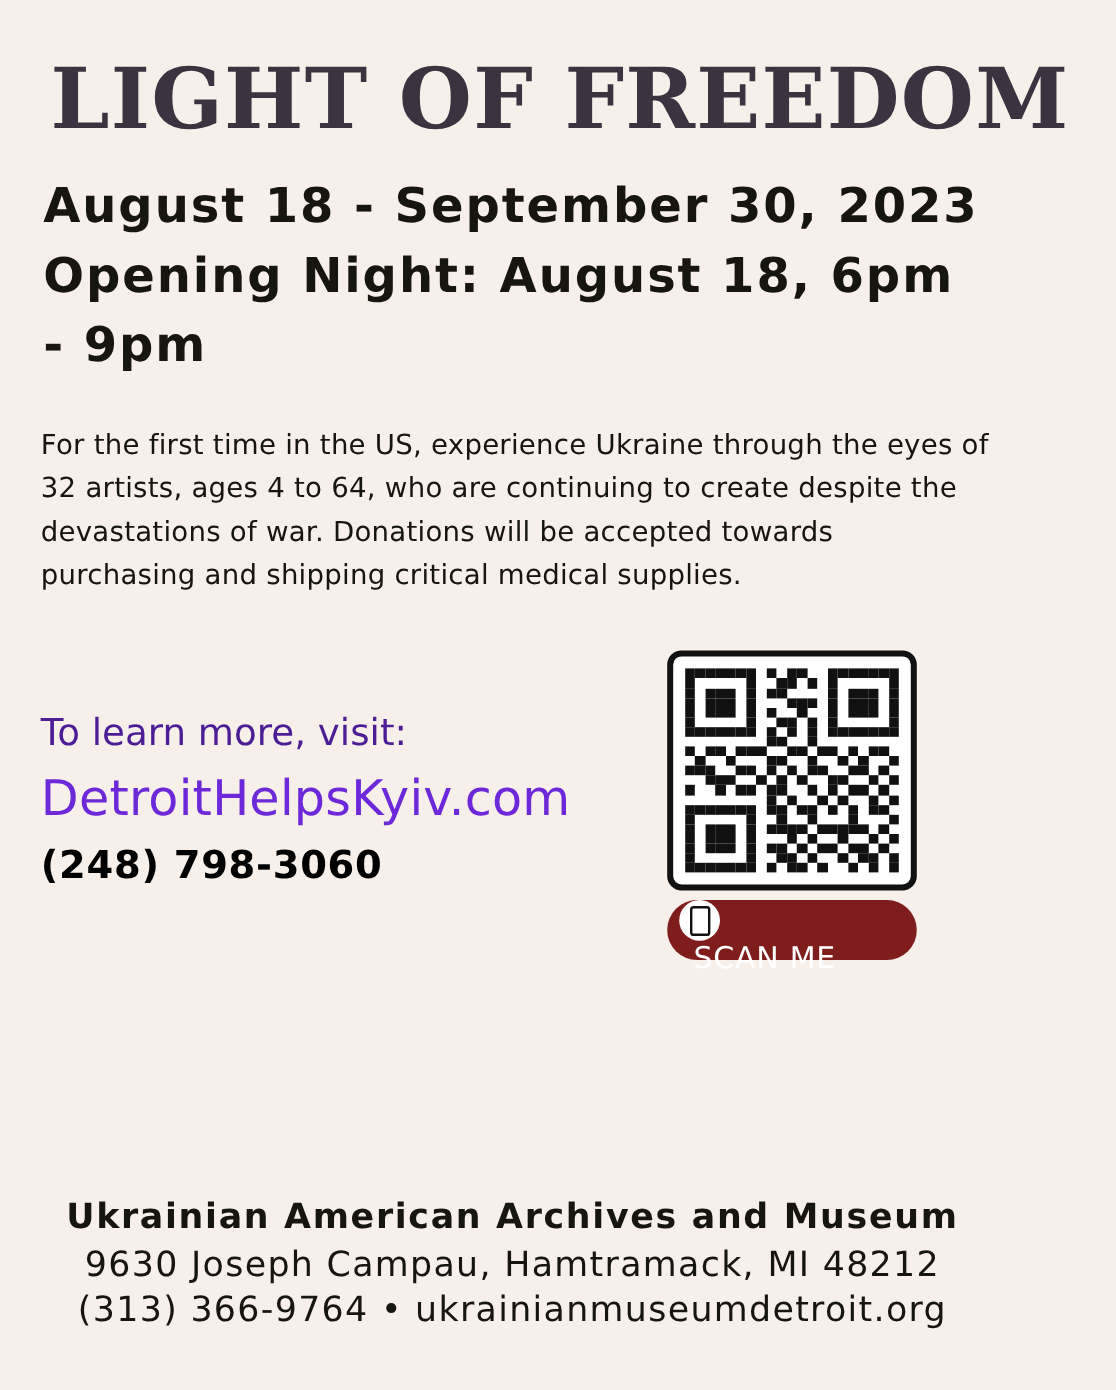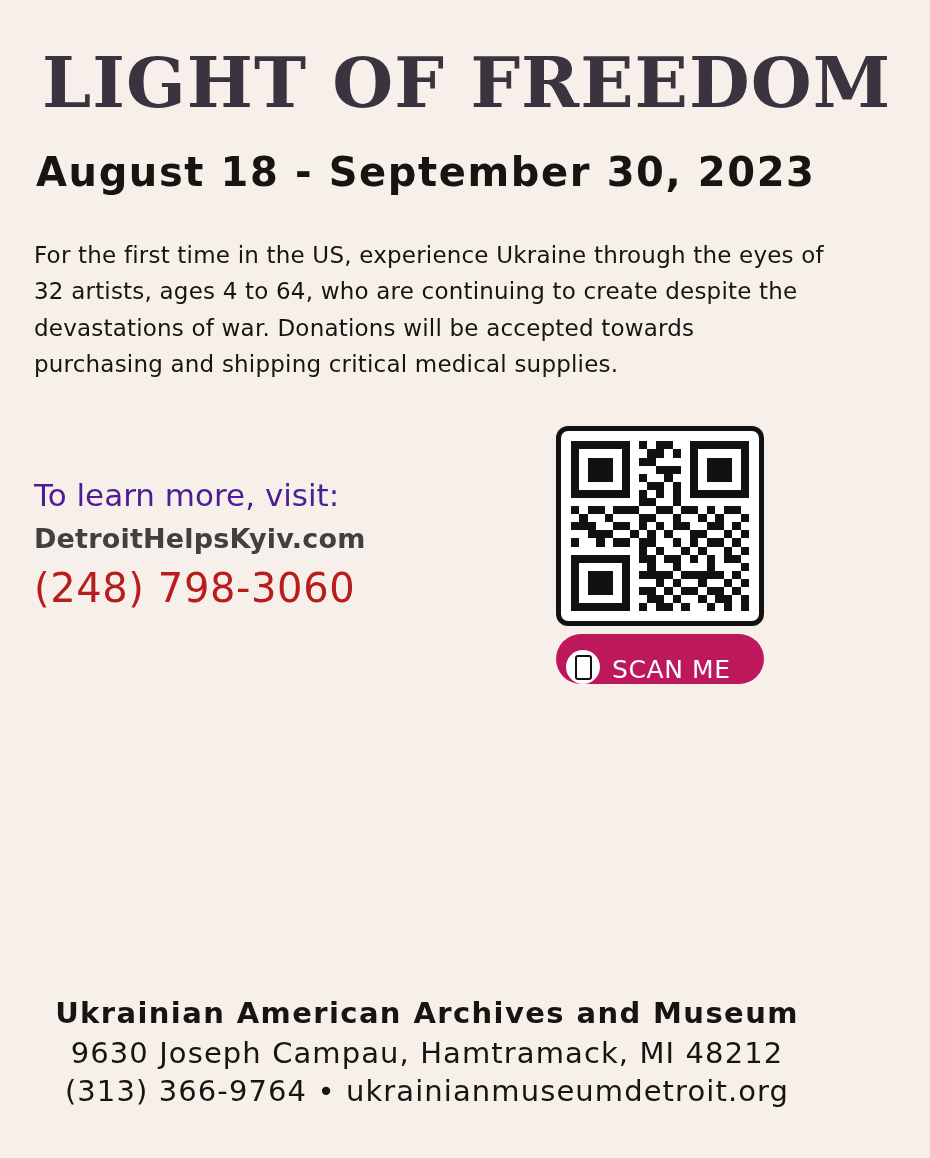--- a/index.html
+++ b/index.html
@@ -60,37 +60,37 @@
   .mid-left {
     padding-top: 26px;
   }
   .learn-line {
     font-size: 31px;
     line-height: 1.5;
     color: #4c1d95;
     margin-top: 20px;
   }
   .learn-strong {
-    font-size: 27px;
-    font-weight: bold;
+    font-size: 41px;
+    font-weight: normal;
     line-height: 1.5;
-    color: #404040;
+    color: #6d28d9;
     letter-spacing: 0.2px;
   }
   .tours-line {
     margin-top: 26px;
     font-size: 31px;
     line-height: 1.45;
     color: #17150f;
   }
   .phone {
-    font-size: 40px;
-    font-weight: normal;
+    font-size: 32px;
+    font-weight: bold;
     letter-spacing: 0.6px;
-    color: #b91c1c;
+    color: #000000;
     margin-top: 6px;
   }
   .qr-block {
     margin-right: 60px;
     width: 208px;
   }
   .qr-frame {
     width: 208px;
     height: 200px;
     background: #ffffff;
@@ -107,26 +107,27 @@
     grid-template-rows: repeat(21, 1fr);
   }
   .qr-grid i {
     display: block;
   }
   .qr-grid i.on { background: #111111; }
   .scan-pill {
     margin-top: 8px;
     width: 208px;
     height: 50px;
-    background: #be185d;
+    background: #7f1d1d;
     border-radius: 26px;
     display: flex;
-    align-items: flex-end;
+    align-items: flex-start;
     padding-left: 10px;
     box-sizing: border-box;
+    flex-direction: column;
   }
   .scan-phone {
     width: 34px;
     height: 34px;
     border-radius: 50%;
     background: #ffffff;
     display: flex;
     align-items: center;
     justify-content: center;
     flex: none;
@@ -172,20 +173,21 @@
 </style>
 </head>
 <body>
 
 <div class="poster">
 
   <h1 class="title">LIGHT OF FREEDOM</h1>
 
   <div class="dates">
     <div class="date-line">August 18 - September 30, 2023</div>
+    <div class="date-line">Opening Night: August 18,  6pm - 9pm</div>
   </div>
 
   <p class="body-copy">For the first time in the US, experience Ukraine through the eyes of 32 artists, ages 4 to 64, who are continuing to create despite the devastations of war. Donations will be accepted towards purchasing and shipping critical medical supplies.</p>
 
   <div class="mid">
     <div class="mid-left">
       <div class="learn-line">To learn more, visit:</div>
       <div class="learn-strong">DetroitHelpsKyiv.com</div>
       <div class="phone">(248) 798-3060</div>
     </div>

